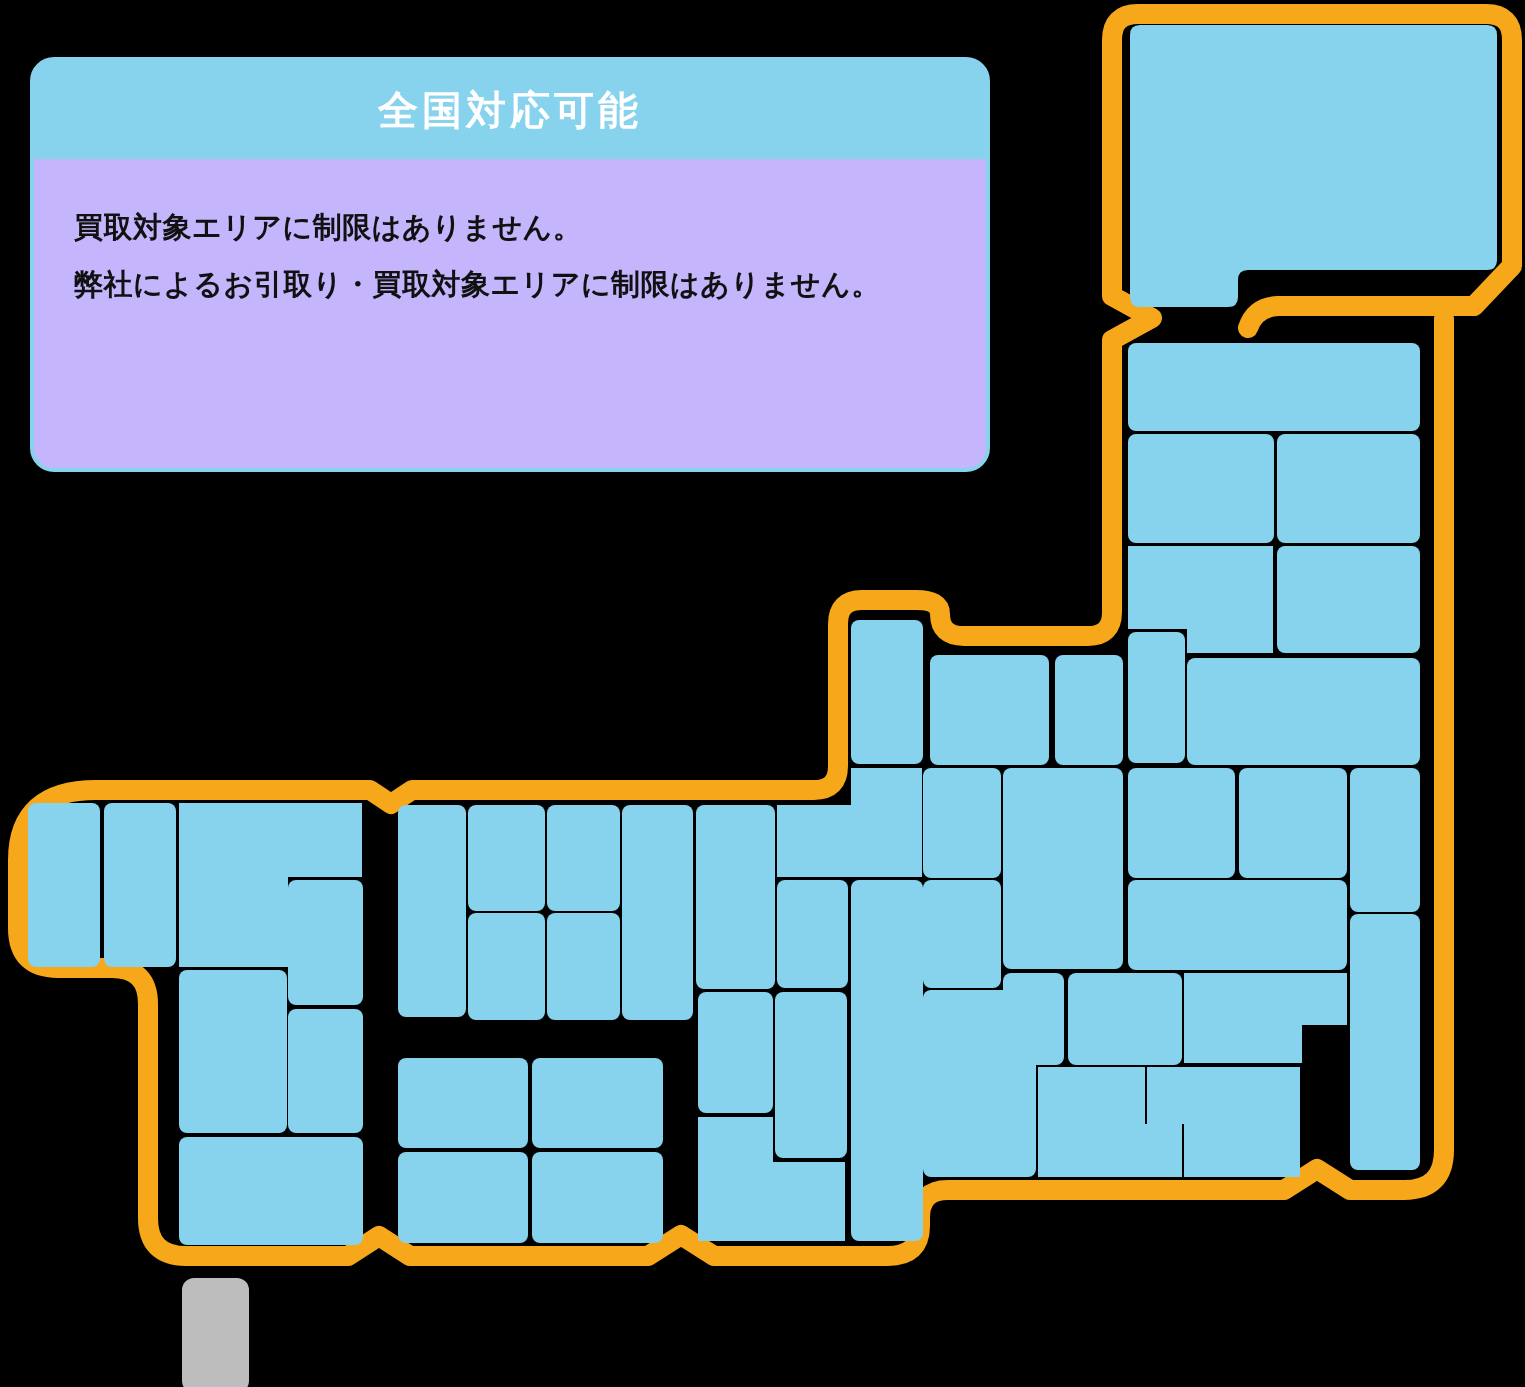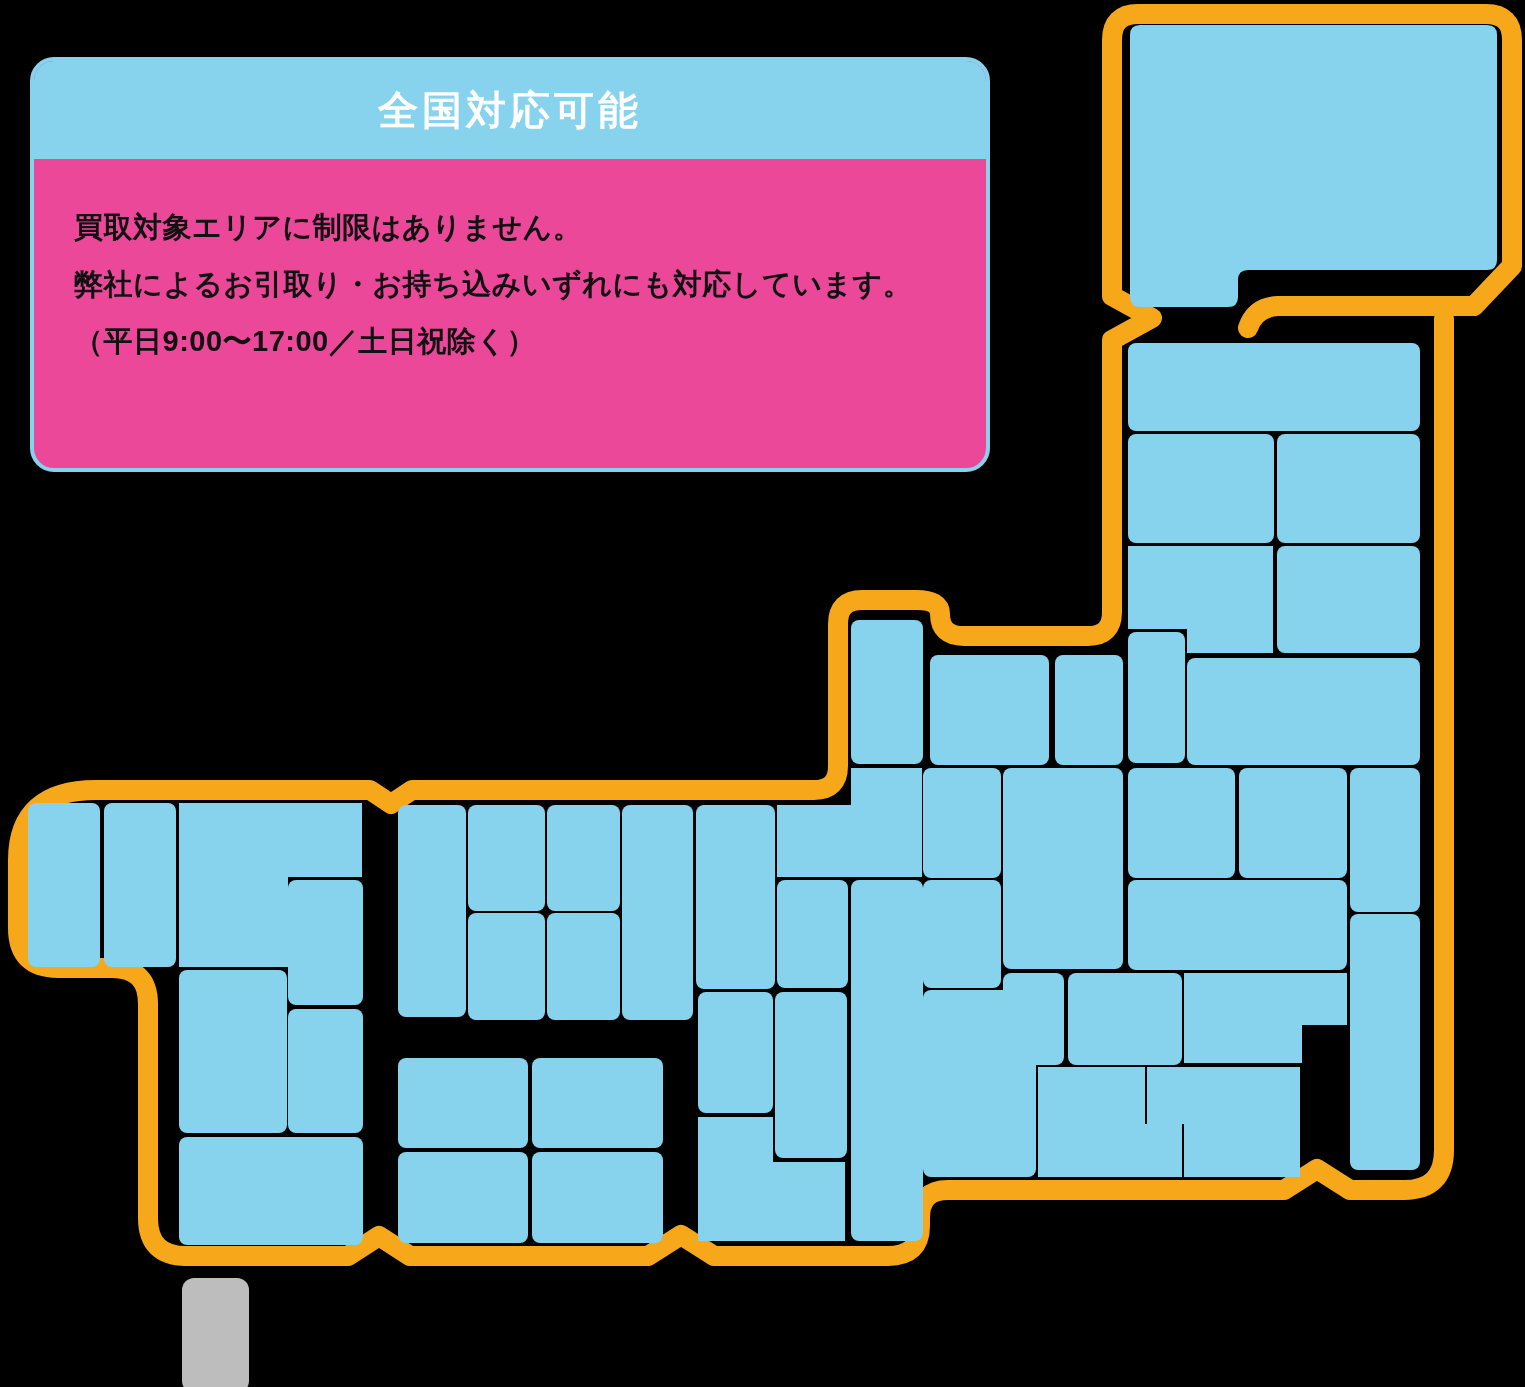--- a/index.html
+++ b/index.html
@@ -1,21 +1,21 @@
 <!DOCTYPE html>
 <html><head>
 <meta charset="utf-8">
 <style>
   html,body{margin:0;padding:0;background:#000;}
   #stage{position:relative;width:1525px;height:1387px;background:#000;overflow:hidden;
          font-family:"Liberation Sans","DejaVu Sans",sans-serif;}
   #map-svg{position:absolute;left:0;top:0;width:1525px;height:1387px;}
   
   .info-card{position:absolute;left:30px;top:57px;width:960px;height:415px;
-             box-sizing:border-box;background:#ec4899;border:4px solid #87d2ec;
+             box-sizing:border-box;background:#c4b5fd;border:4px solid #87d2ec;
              border-radius:24px;overflow:hidden;z-index:2;}
   .info-card__header{height:98px;background:#87d2ec;display:flex;align-items:center;justify-content:center;}
   .info-card__title{color:#fff;font-size:40px;font-weight:700;letter-spacing:4px;line-height:1;}
   .info-card__body{padding:40px 42px 0 40px;}
   .info-card__body p{margin:0;font-size:29px;font-weight:700;color:#111;line-height:57px;
                      letter-spacing:0.5px;white-space:nowrap;}
 </style>
 </head>
 <body>
 
@@ -80,18 +80,17 @@
         <rect x="182" y="1278" width="67" height="115" rx="12" ry="12" fill="#bdbdbe"></rect>
       </g>
   </svg>
 
   <div class="info-card">
     <div class="info-card__header">
       <span class="info-card__title">全国対応可能</span>
     </div>
     <div class="info-card__body">
       <p>買取対象エリアに制限はありません。</p>
-      <p>弊社によるお引取り・お持ち込みいずれにも対応しています。</p>
-      <p>（平日9:00〜17:00／土日祝除く）</p>
+      <p>弊社によるお引取り・買取対象エリアに制限はありません。</p>
     </div>
   </div>
 
 </div>
 
 </body></html>

